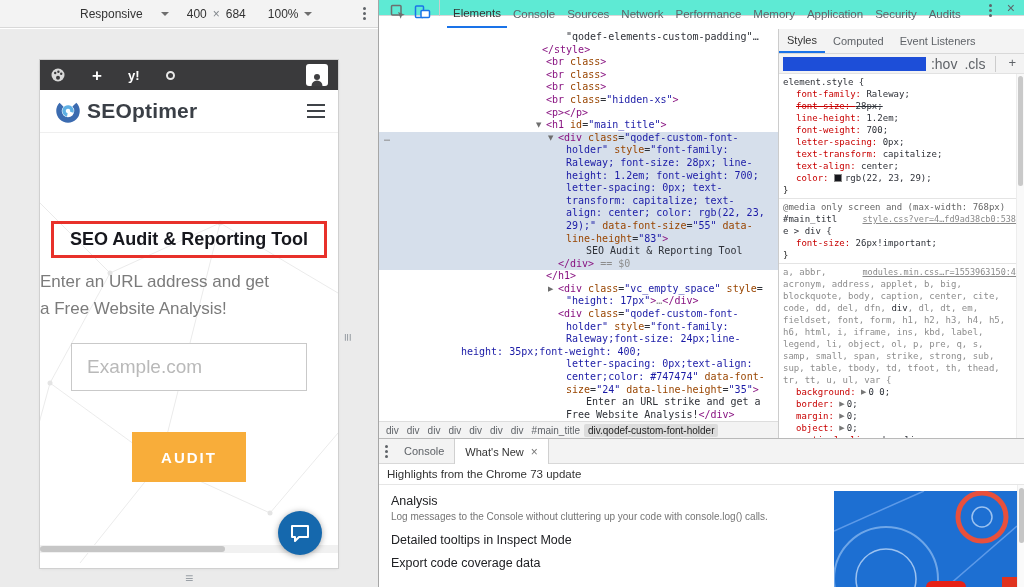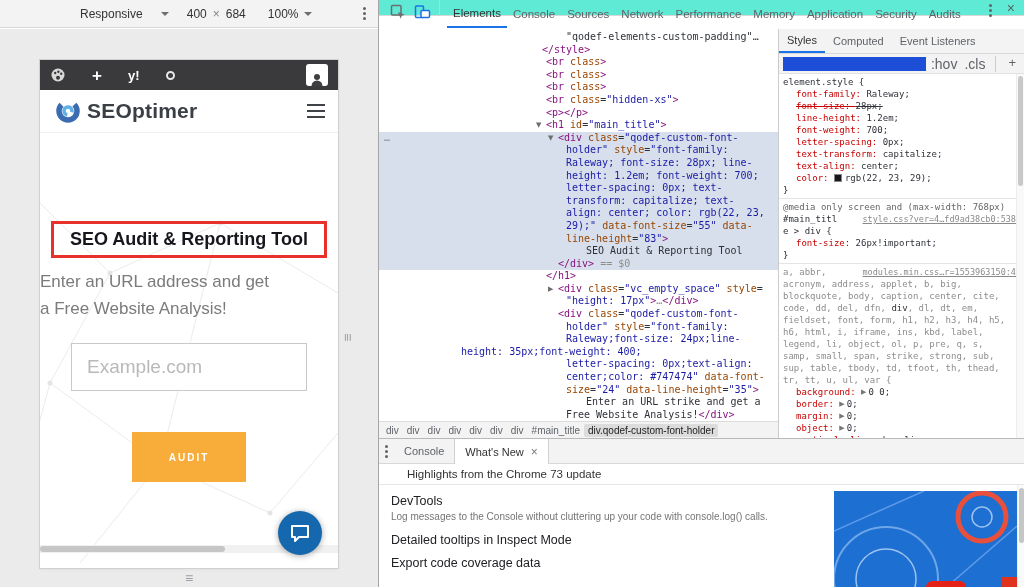--- a/index.html
+++ b/index.html
@@ -33,21 +33,21 @@
 .brand{font-size:21px;font-weight:700;color:#3a3f46;letter-spacing:.2px}
 .burger{margin-left:auto;display:inline-flex;flex-direction:column;gap:3.5px;cursor:pointer}
 .burger i{width:18px;height:2.5px;background:#3f4348}
 .site-content{position:relative;height:434px;background:#fff;overflow:hidden}
 .pattern{position:absolute;left:0;top:0;z-index:0;opacity:.65}
 .title-box{position:relative;z-index:1;margin:88px 11px 0;border:3px solid var(--box-red);padding:5px 0;text-align:center}
 .page-title{font-size:18px;font-weight:700;color:#16171d}
 .subtitle{position:relative;z-index:1;margin-top:10px;text-align:left;font-size:17px;line-height:27px;color:#7b7b7b}
 .url-input{position:relative;z-index:1;display:block;margin:21px auto 0;width:236px;height:48px;border:1px solid #c9c9c9;background:#fff;padding:0 15px;font-size:19px;color:#555;font-family:"Liberation Sans",sans-serif;outline:none}
 .url-input::placeholder{color:#b9b9b9}
-.audit{position:relative;z-index:1;display:block;margin:41px auto 0;width:114px;height:50px;border:none;background:var(--audit-orange);color:#fff;font-size:10px;font-weight:700;letter-spacing:2px;font-family:"Liberation Sans",sans-serif;cursor:pointer}
+.audit{position:relative;z-index:1;display:block;margin:41px auto 0;width:114px;height:50px;border:none;background:var(--audit-orange);color:#fff;font-size:15px;font-weight:700;letter-spacing:2px;font-family:"Liberation Sans",sans-serif;cursor:pointer}
 .chat{position:absolute;z-index:2;right:16px;bottom:12px;width:44px;height:44px;border-radius:50%;background:var(--chat-blue);display:flex;align-items:center;justify-content:center;box-shadow:0 1px 6px rgba(0,0,0,.35);cursor:pointer}
 .hscroll{position:absolute;z-index:1;left:0;right:0;bottom:14px;height:8px;background:#f1f1f1}
 .hscroll i{position:absolute;left:0;top:1px;height:6px;width:62%;background:#c6c6c6;border-radius:3px}
 .handle{position:absolute;left:50%;transform:translateX(-50%);bottom:1px;color:#9aa0a6;font-size:14px;cursor:ns-resize}
 .handle-r{position:absolute;left:344px;top:300px;color:#9aa0a6;font-size:14px;transform:rotate(90deg);cursor:ew-resize}
 
 
 .devtools{position:absolute;left:378px;top:0;width:646px;height:587px;border-left:1px solid #a6a6a6;background:#fff}
 .dt-toolbar{height:16px;background:#5eead4;border-bottom:1px solid #d8d8d8;display:flex;align-items:flex-start;padding-left:7px}
 .tbtn{display:inline-flex;align-items:center;justify-content:center;width:24px;height:24px;cursor:pointer}
@@ -94,21 +94,21 @@
 .swatch{display:inline-block;width:8px;height:8px;border:1px solid #888;margin:0 3px -1px 0}
 .sp-scroll{position:absolute;right:0;top:0;bottom:0;width:8px;background:#f9f9f9;border-left:1px solid #ededed}
 .sp-scroll i{position:absolute;left:1px;width:5px;top:2px;height:110px;background:#c9c9c9;border-radius:3px}
 
 
 .drawer{position:absolute;left:0;top:438px;width:646px;height:149px;border-top:1px solid #b9b9b9;background:#fff;display:flex;flex-direction:column}
 .drawer-tabs{height:25px;background:#f3f3f3;border-bottom:1px solid #d8d8d8;display:flex;align-items:center;font-size:11px;color:#5f6368;flex:none}
 .d-tab{padding:0 10px;height:24px;display:flex;align-items:center;gap:7px;cursor:pointer}
 .d-tab.sel{background:#fff;border-left:1px solid #d0d0d0;border-right:1px solid #d0d0d0;color:#333;height:25px;margin-bottom:-1px}
 .tab-x{color:#777;font-size:12px;cursor:pointer}
-.drawer-header{height:21px;border-bottom:1px solid #e6e6e6;display:flex;align-items:center;padding-left:28px;font-size:11.5px;color:#333;flex:none}
+.drawer-header{height:21px;border-bottom:1px solid #e6e6e6;display:flex;align-items:center;padding-left:8px;font-size:11.5px;color:#333;flex:none}
 .drawer-body{position:relative;flex:1;overflow:hidden;padding:9px 16px 0 12px}
 .wn-item{margin-bottom:9px}
 .wn-title{font-size:12.5px;color:#202124;margin-bottom:3px;cursor:pointer}
 .wn-desc{font-size:10px;line-height:12.5px;color:#757575;white-space:pre-line;max-width:440px}
 .thumb{position:absolute;left:455px;top:6px;cursor:pointer}
 .d-scroll{position:absolute;right:0;top:0;bottom:0;width:8px;background:#fafafa;border-left:1px solid #eee}
 .d-scroll i{position:absolute;left:1px;width:5px;top:3px;height:55px;background:#c6c6c6;border-radius:3px}
 </style>
 </head>
 <body>
@@ -402,21 +402,21 @@
           <span>What's New</span>
           <span class="tab-x">×</span>
         </div>
       </div>
       <div class="drawer-header">
         <span>Highlights from the Chrome 73 update</span>
       </div>
       <div class="drawer-body">
         <div>
             <div class="wn-item">
-              <div class="wn-title">DevTools</div>
+              <div class="wn-title">Analysis</div>
               <div class="wn-desc">Log messages to the Console without cluttering up your code with console.log() calls.</div>
             </div>
             <div class="wn-item">
               <div class="wn-title">Detailed tooltips in Inspect Mode</div>
             </div>
             <div class="wn-item">
               <div class="wn-title">Export code coverage data</div>
             </div>
           </div>
         <svg class="thumb" width="183" height="120" viewBox="0 0 183 120">

